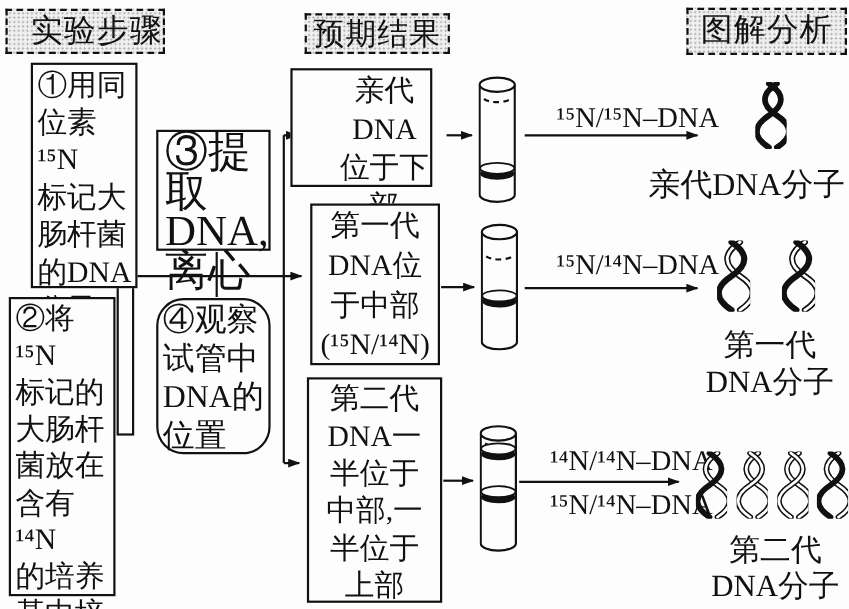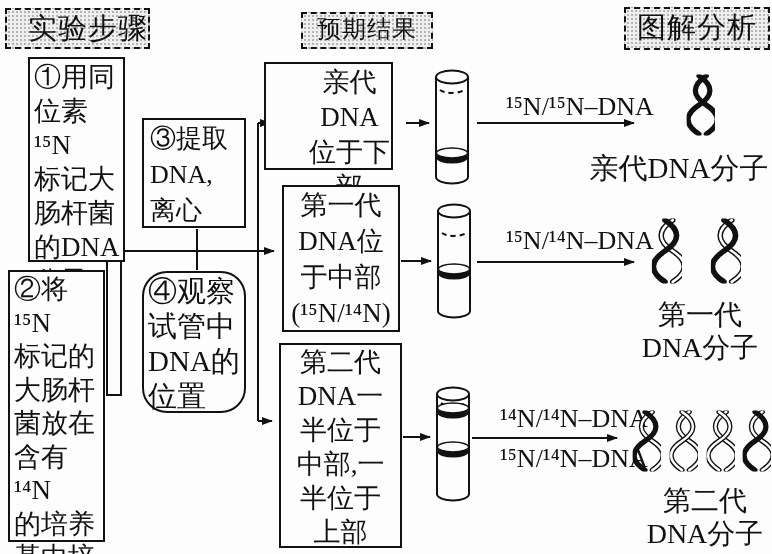--- a/index.html
+++ b/index.html
@@ -61,38 +61,38 @@
     <line x1="406" y1="123" x2="429" y2="123" stroke="#111" stroke-width="2" marker-end="url(#ah)"></line>
     <line x1="401" y1="261" x2="431" y2="261" stroke="#111" stroke-width="2" marker-end="url(#ah)"></line>
     <line x1="403" y1="437" x2="430" y2="437" stroke="#111" stroke-width="2" marker-end="url(#ah)"></line>
 
     <line x1="477" y1="123" x2="634" y2="123" stroke="#111" stroke-width="2" marker-end="url(#ah)"></line>
     <line x1="477" y1="262" x2="634" y2="262" stroke="#111" stroke-width="2" marker-end="url(#ah)"></line>
     <line x1="472" y1="438" x2="617" y2="438" stroke="#111" stroke-width="2" marker-end="url(#ah)"></line>
   </svg>
 
   <div class="hdr" style="left:5px;top:8px;width:141px;height:37px;text-align:right;">实验步骤</div>
-  <div class="hdr" style="left:301px;top:12px;width:128px;height:33px;font-size:24px;">预期结果</div>
+  <div class="hdr" style="left:277px;top:12px;width:128px;height:33px;font-size:28px;">预期结果</div>
   <div class="hdr" style="left:624px;top:7px;width:142px;height:39px;">图解分析</div>
 
   <div class="box stepbox" style="left:8px;top:57px;width:97px;height:205px;margin-left:20px;">①用同
 位素¹⁵N
 标记大
 肠杆菌
 的DNA
 分子</div>
   <div class="box stepbox" style="left:8px;top:270px;width:97px;height:272px;line-height:33.5px;">②将¹⁵N
 标记的
 大肠杆
 菌放在
 含有¹⁴N
 的培养
 基中培
 养</div>
-  <div class="box stepbox" style="left:142px;top:118px;width:104px;height:110px;font-size:26px;line-height:36px;padding-left:6px;">③提取
+  <div class="box stepbox" style="left:142px;top:118px;width:104px;height:110px;font-size:39px;line-height:36px;padding-left:6px;">③提取
 DNA,
 离心</div>
   <div class="box stepbox" style="left:142px;top:271px;width:104px;height:142px;font-size:29px;line-height:35px;border-radius:25px;">④观察
 试管中
 DNA的
 位置</div>
 
   <div class="box resbox" style="left:264px;top:62px;width:129px;height:108px;line-height:35px;padding-top:1px;padding-left:42px;">亲代DNA
 位于下部
 (¹⁵N/¹⁵N)</div>

